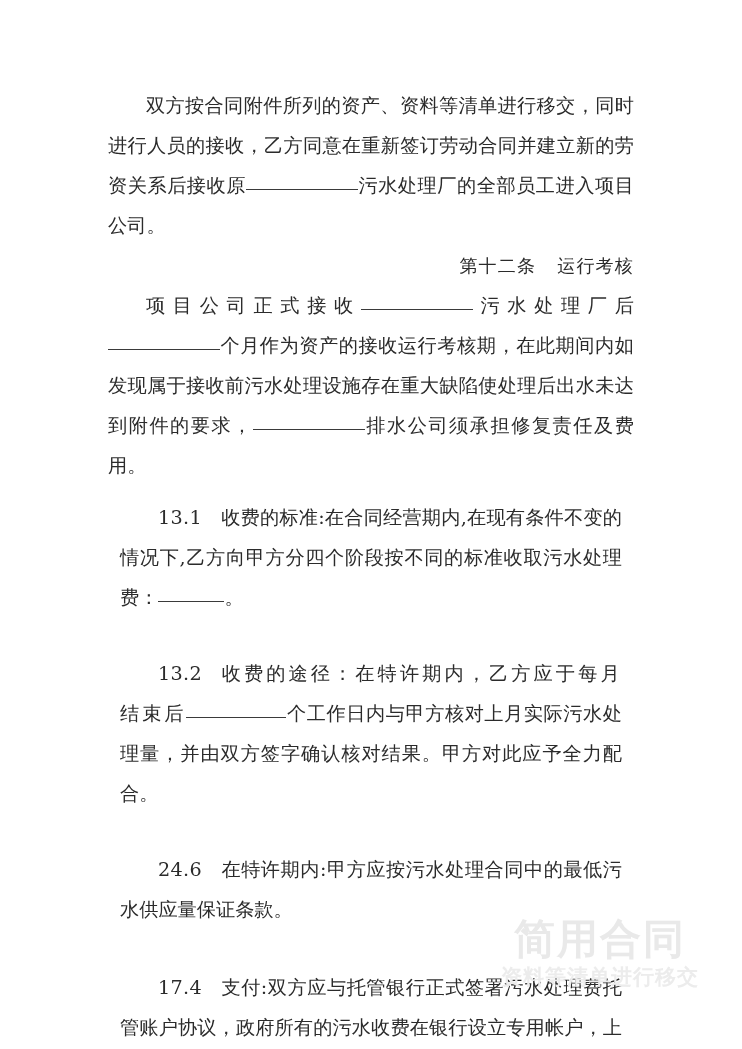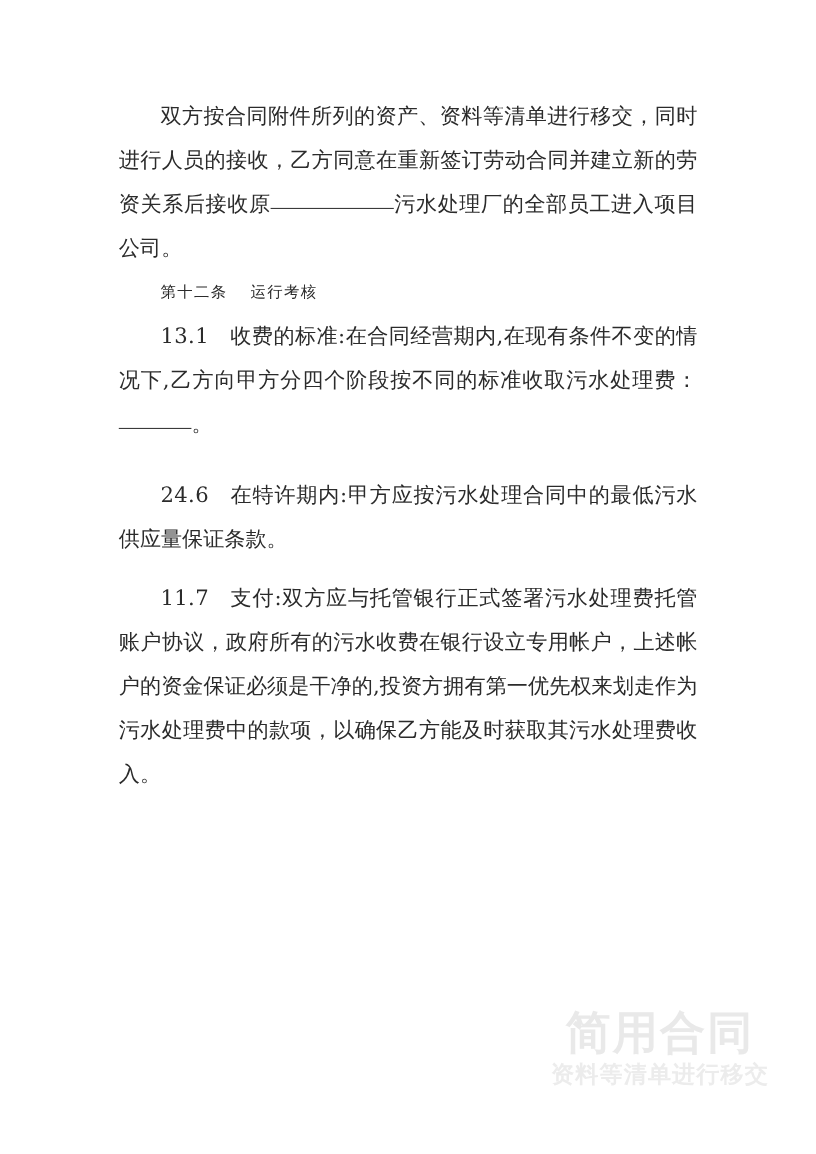--- a/index.html
+++ b/index.html
@@ -36,34 +36,34 @@
     text-justify: inter-character;
     letter-spacing: 0.1px;
     word-break: break-all;
   }
   .para.indent {
     text-indent: 38px;
   }
   
   .heading {
     margin: 0;
-    font-size: 14px;
+    font-size: 18px;
     line-height: 40px;
     color: #2b2b2b;
     text-indent: 38px;
-    text-align: left;
+    text-align: right;
     letter-spacing: 1.2px;
   }
   .heading .gap {
     display: inline-block;
     width: 21px;
   }
   
   .clause {
-    margin: 0;
+    margin: 12px;
     font-size: 19.2px;
     line-height: 40px;
     color: #2b2b2b;
     text-align: justify;
     text-justify: inter-character;
     text-indent: 38px;
     word-break: break-all;
   }
   .clause .num {
     font-family: "DejaVu Serif", "Liberation Serif", serif;
@@ -124,34 +124,36 @@
 <body>
 
 <div class="page">
 
   <div class="doc-body">
 
     <p class="para indent"><span>双方按合同附件所列的资产、资料等清单进行移交，同时进行人员的接收，乙方同意在重新签订劳动合同并建立新的劳资关系后接收原</span><span class="blank w10"></span><span>污水处理厂的全部员工进入项目公司。</span></p>
 
     <p class="heading"><span>第十二条</span><span class="gap"></span><span>运行考核</span></p>
 
+    <p class="para indent"><span>项目公司正式接收</span><span class="blank w10"></span><span>污水处理厂后</span><span class="blank w10"></span><span>个月作为资产的接收运行考核期，在此期间内如发现属于接收前污水处理设施存在重大缺陷使处理后出水未达到附件的要求，</span><span class="blank w10"></span><span>排水公司须承担修复责任及费用。</span></p>
 
 
     <p class="clause"><span class="num">13.1</span><span class="numgap"></span><span>收费的标准:在合同经营期内,在现有条件不变的情况下,乙方向甲方分四个阶段按不同的标准收取污水处理费：</span><span class="blank w6"></span><span>。</span></p>
 
     <div class="spacer"></div>
 
+    <p class="clause"><span class="num loose">13.2</span><span class="numgap"></span><span class="loose">收费的途径：在特许期内，乙方应于每月结束后</span><span class="blank w9"></span><span>个工作日内与甲方核对上月实际污水处理量，并由双方签字确认核对结果。甲方对此应予全力配合。</span></p>
 
     <div class="spacer"></div>
 
     <p class="clause"><span class="num">24.6</span><span class="numgap"></span><span>在特许期内:甲方应按污水处理合同中的最低污水供应量保证条款。</span></p>
 
     <div class="spacer s2"></div>
 
-    <p class="clause"><span class="num">11.7</span><span class="numgap"></span><span>支付:双方应与托管银行正式签署污水处理费托管账户协议，政府所有的污水收费在银行设立专用帐户，上述帐户的资金保证必须是干净的,投资方拥有第一优先权来划走作为污水处理费中的款项，以确保乙方能及时获取其污水处理费收入。</span></p>
+    <p class="clause"><span class="num">17.4</span><span class="numgap"></span><span>支付:双方应与托管银行正式签署污水处理费托管账户协议，政府所有的污水收费在银行设立专用帐户，上述帐户的资金保证必须是干净的,投资方拥有第一优先权来划走作为污水处理费中的款项，以确保乙方能及时获取其污水处理费收入。</span></p>
 
   </div>
 
   <div class="watermark">
     <div class="wm-main">简用合同</div>
     <div class="wm-sub">资料等清单进行移交</div>
   </div>
 
 </div>
 

